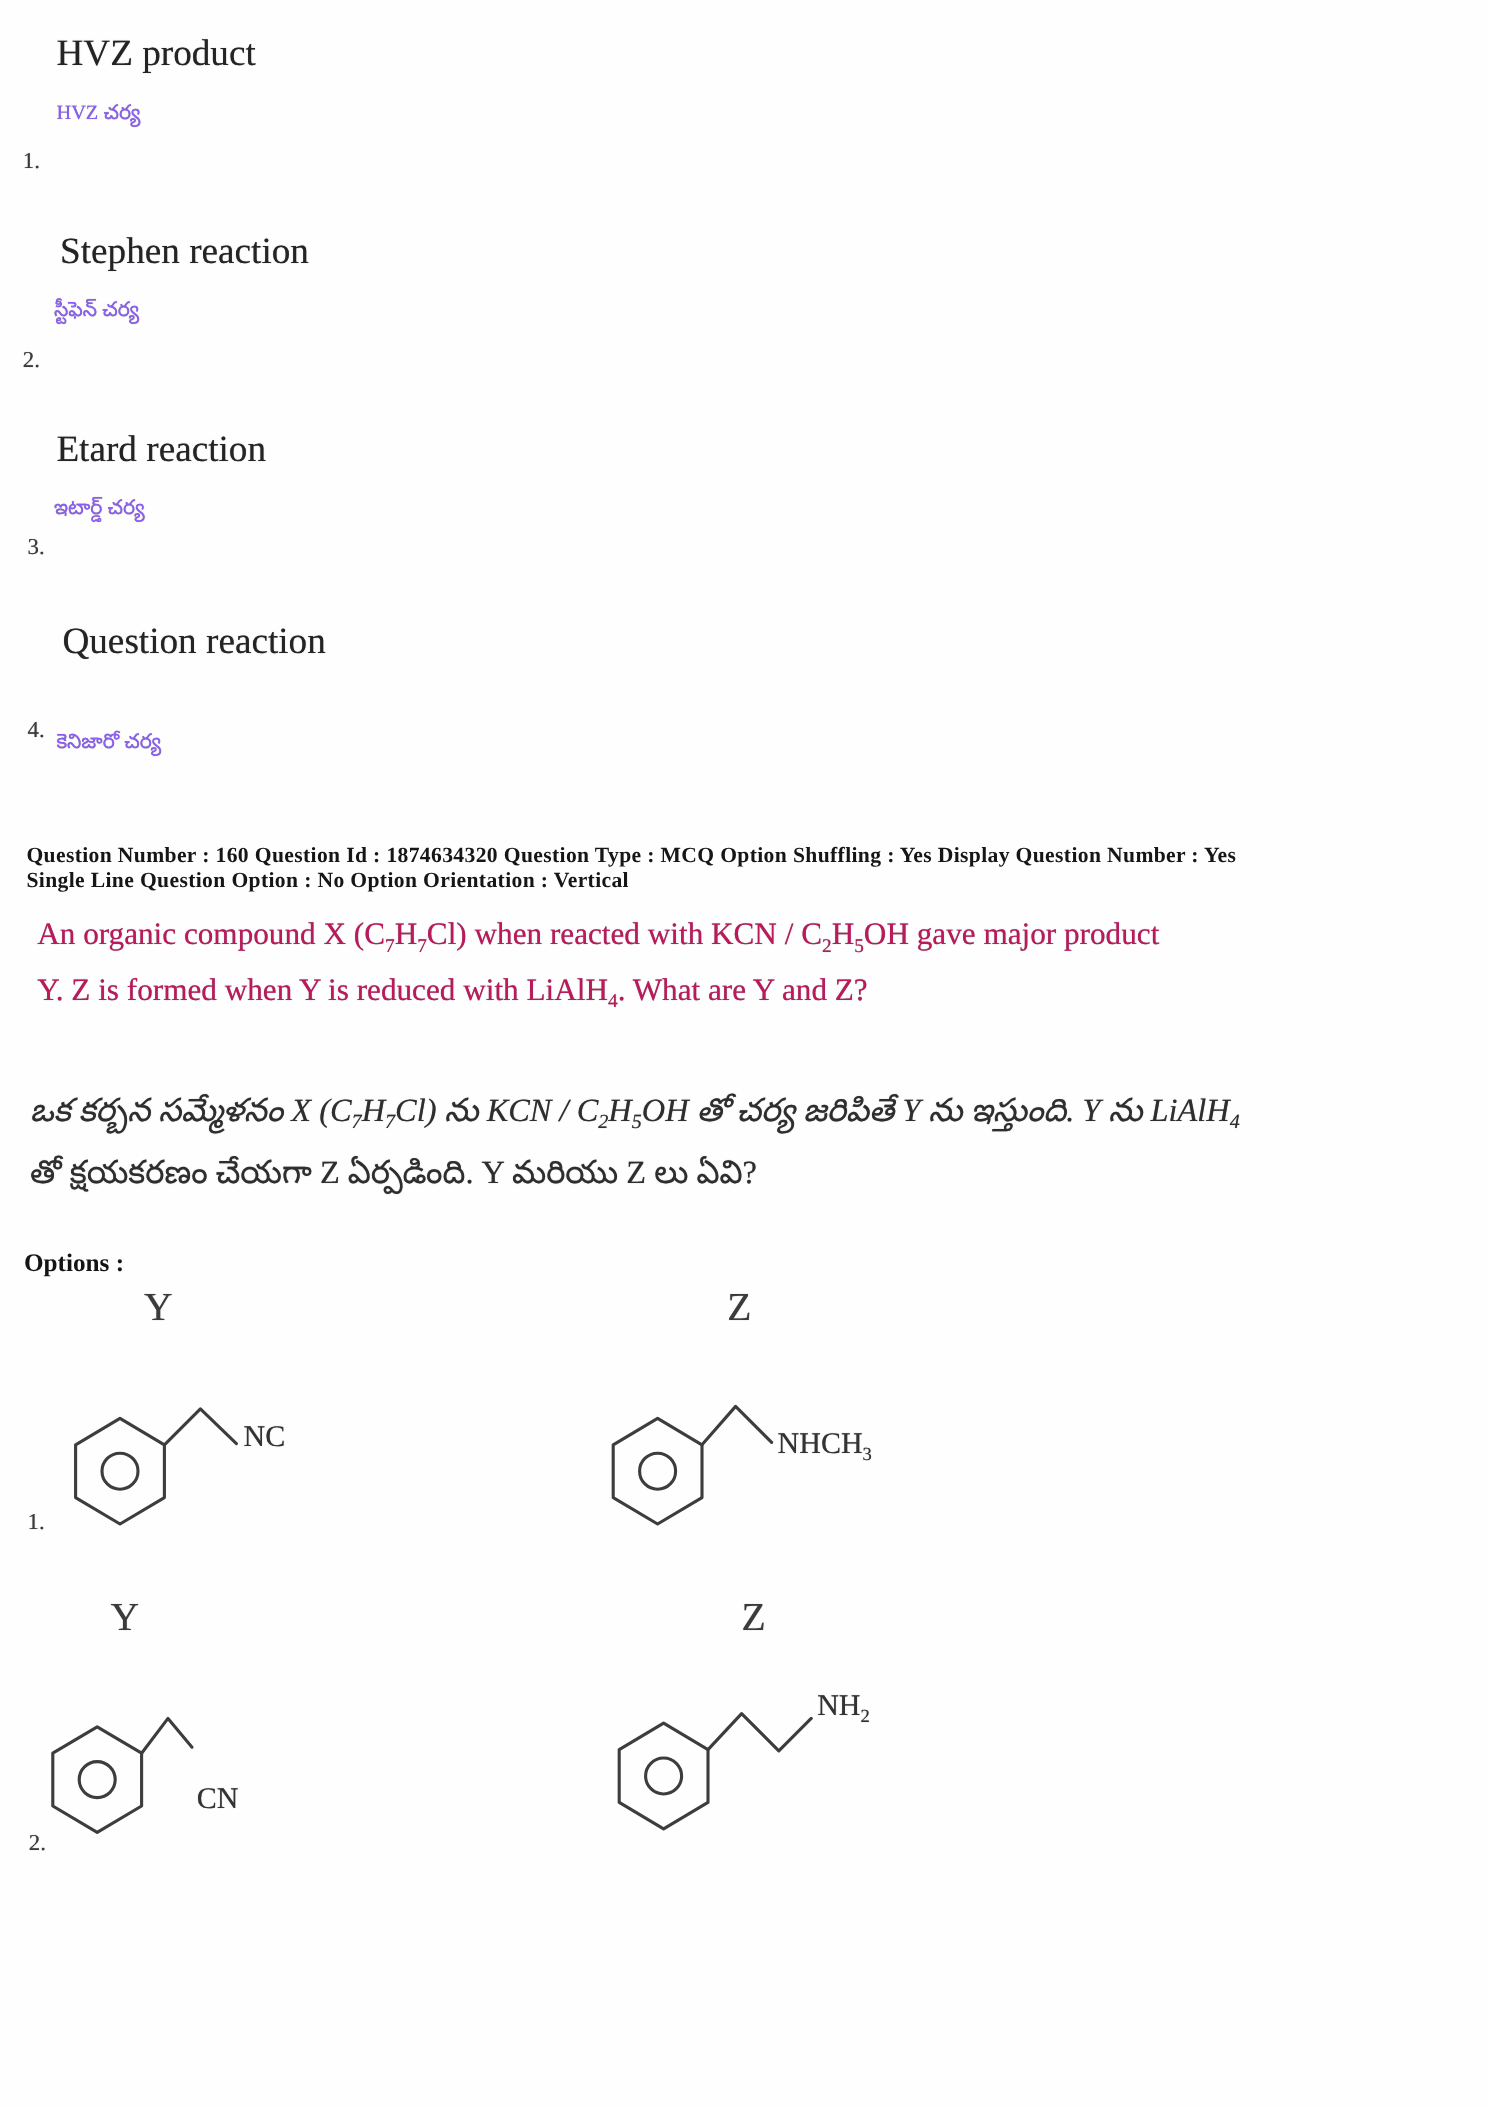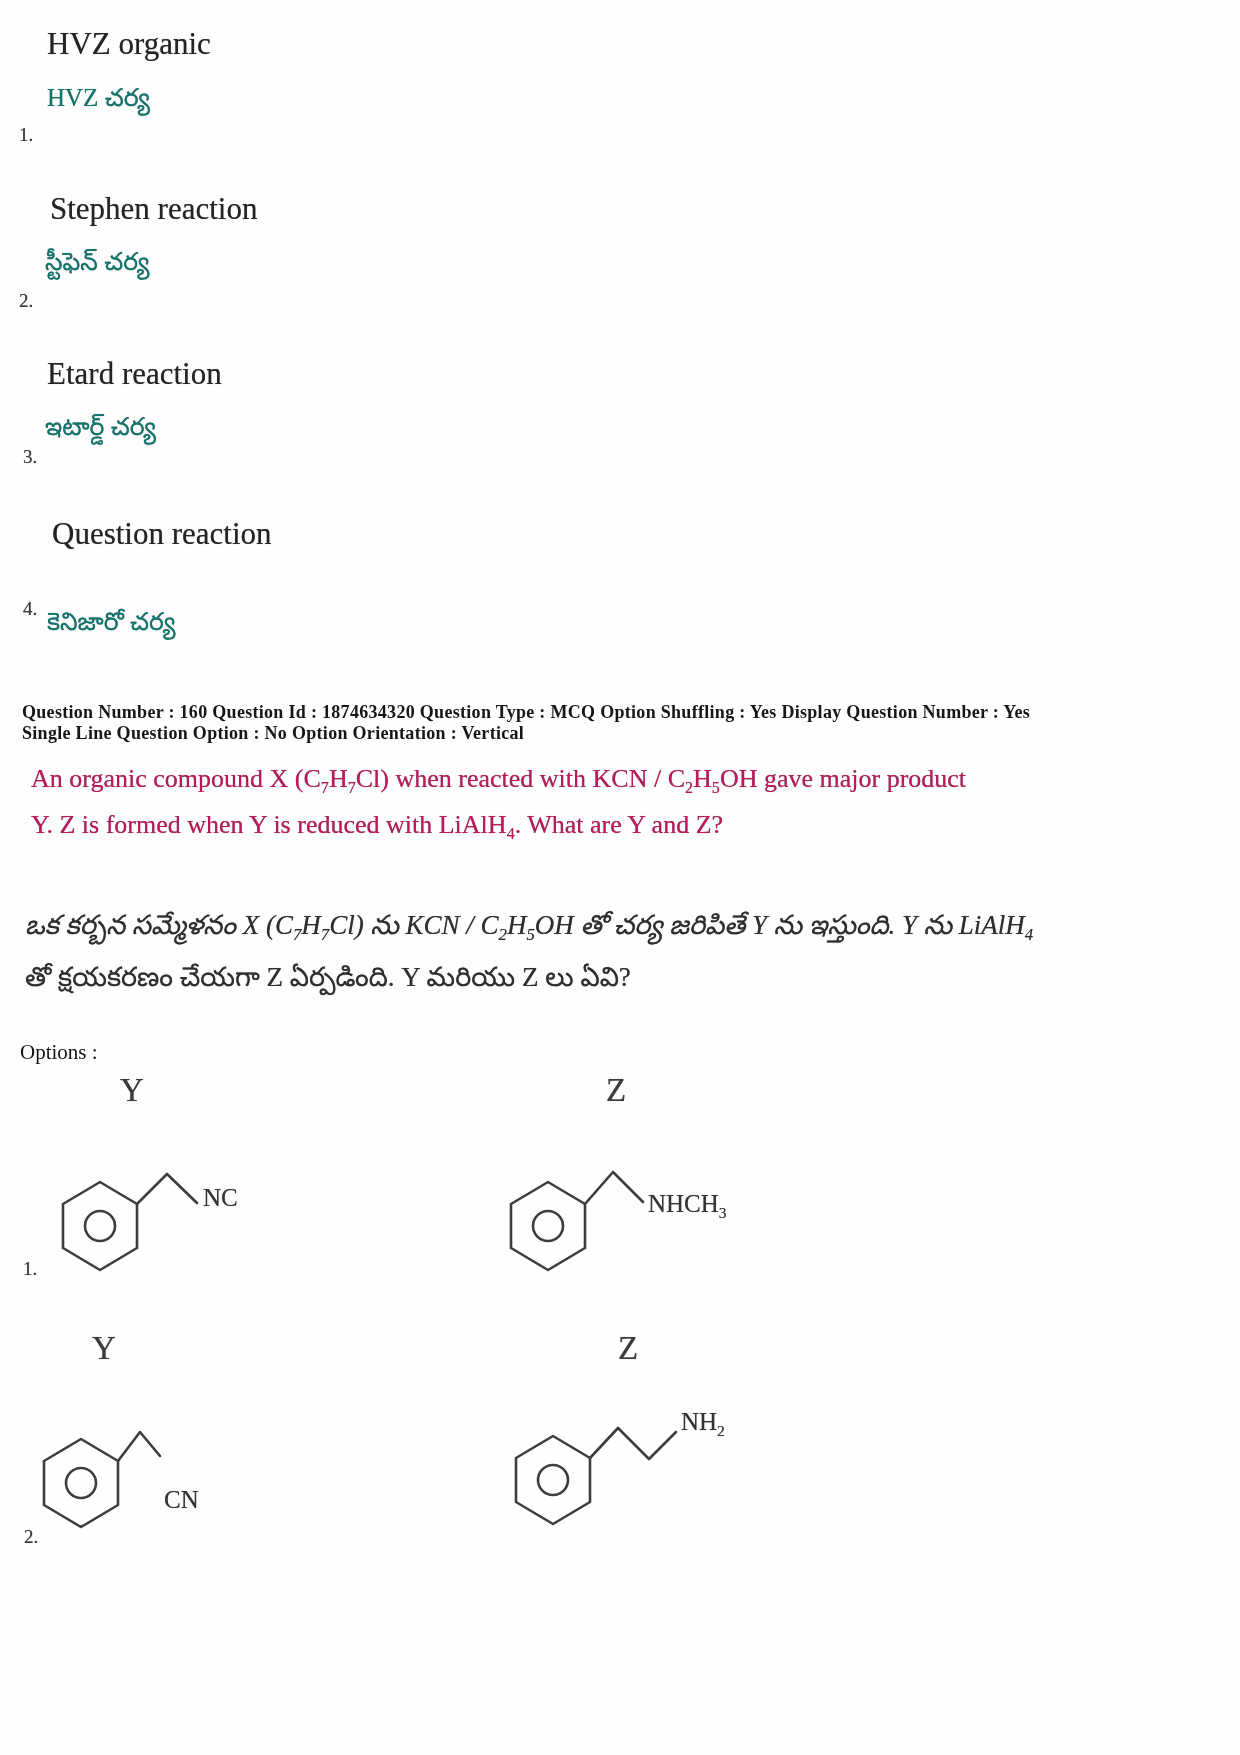--- a/index.html
+++ b/index.html
@@ -5,42 +5,42 @@
   html,body { margin:0; padding:0; background:#ffffff; }
   .page {
     position:relative; width:1240px; height:1755px; margin:0 auto;
     background:#fefefe; overflow:hidden;
     font-family:"Liberation Serif","DejaVu Serif",serif;
     color:#2b2b2b;
   }
   .abs { position:absolute; white-space:nowrap; }
   .scan { text-shadow:0 0 0.7px rgba(70,70,70,0.75); }
   .en-reaction { font-size:31px; color:#242424; }
-  .te-text { font-size:25px; color:#0f766e; }
+  .te-text { font-size:17px; color:#8b5cf6; }
   .num { font-size:19px; color:#3a3a3a; }
   .meta { font-size:18px; font-weight:bold; color:#161616; letter-spacing:0.3px; }
   .qline { font-size:26px; color:#be185d; }
   .qline sub { font-size:0.62em; }
   .te-qline { font-size:27px; color:#2e2e2e; }
   .te-qline sub { font-size:0.62em; }
-  .options-label { font-size:21px; font-weight:normal; color:#141414;text-align:right; }
+  .options-label { font-size:21px; font-weight:bold; color:#141414;text-align:right; }
   .col-header { font-size:33px; color:#3b3b3b; }
   .chem-label { font-size:25px; color:#333333; }
   .chem-label sub { font-size:0.62em; }
   .struct { position:absolute; }
   .struct svg { display:block; }
   .struct .chem-label { position:absolute; }
 </style>
 </head>
 <body>
 
 <div class="page">
 
   <div>
-    <div class="abs en-reaction scan" style="left:47px; top:26px;">HVZ organic</div>
+    <div class="abs en-reaction scan" style="left:47px; top:26px;">HVZ product</div>
     <div class="abs te-text scan" style="left:47px; top:84px;">HVZ చర్య</div>
     <div class="abs num scan" style="left:19px; top:124px;">1.</div>
 
     <div class="abs en-reaction scan" style="left:50px; top:191px;">Stephen reaction</div>
     <div class="abs te-text scan" style="left:45px; top:248px;">స్టీఫెన్ చర్య</div>
     <div class="abs num scan" style="left:19px; top:290px;">2.</div>
 
     <div class="abs en-reaction scan" style="left:47px; top:356px;">Etard reaction</div>
     <div class="abs te-text scan" style="left:45px; top:413px;">ఇటార్డ్ చర్య</div>
     <div class="abs num scan" style="left:23px; top:446px;">3.</div>

